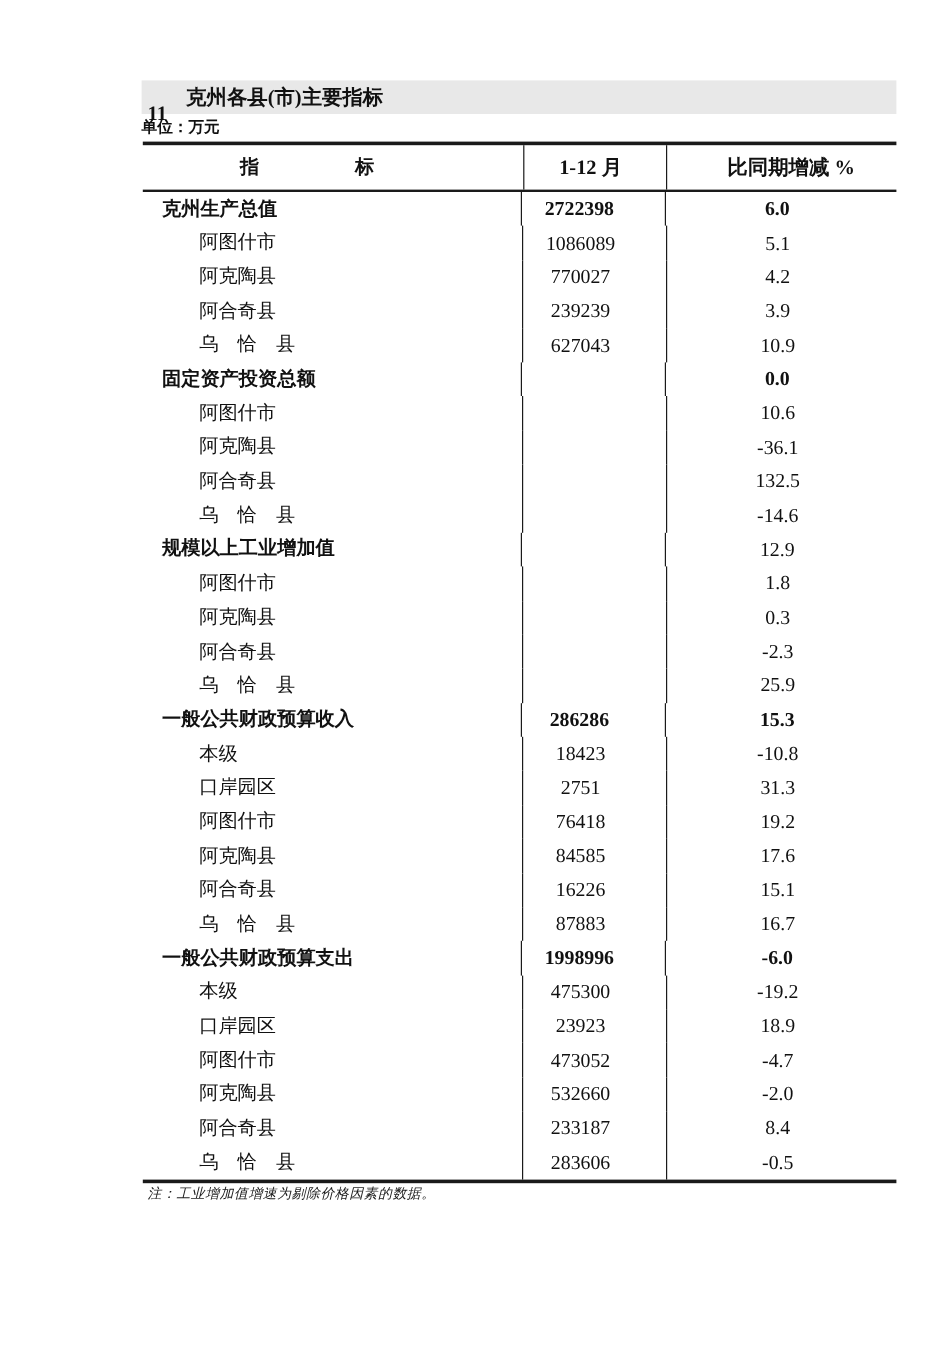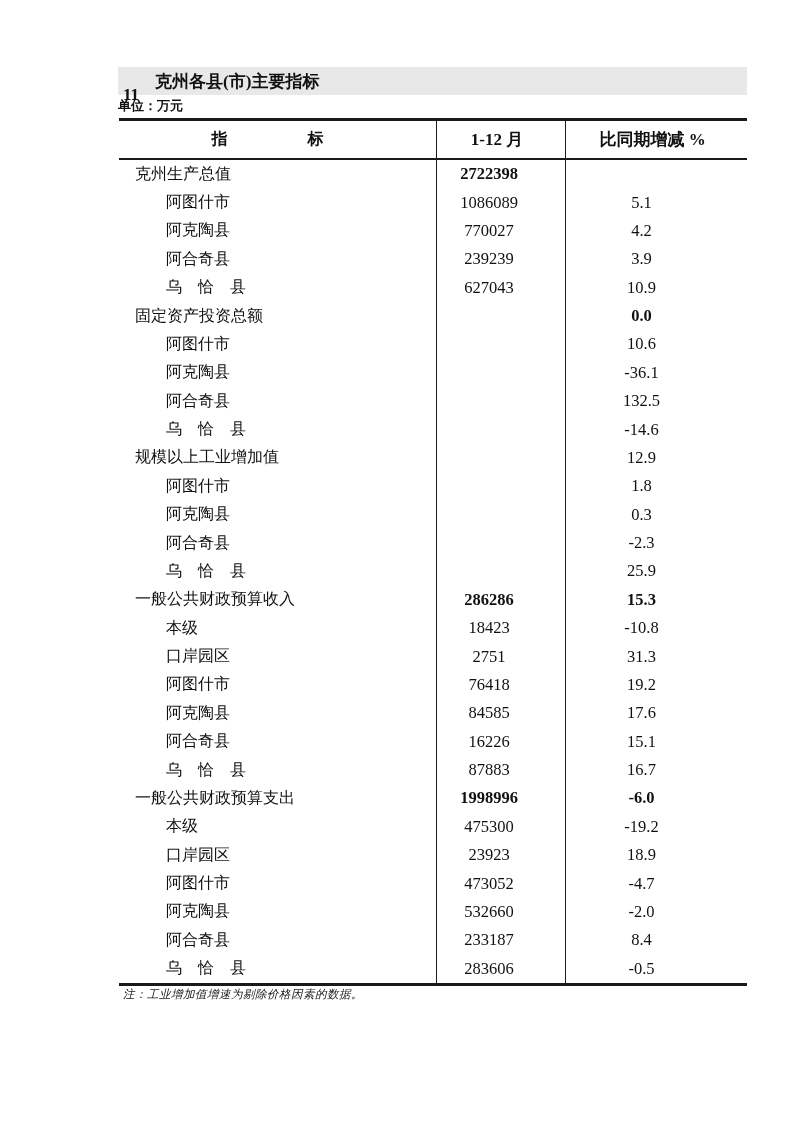--- a/index.html
+++ b/index.html
@@ -17,31 +17,31 @@
   .unit-line{
     position:absolute;left:118px;top:97px;width:629px;height:19px;
     box-sizing:border-box;padding-right:56px;
     font-weight:bold;font-size:13px;
   }
   .ind-table{
     position:absolute;left:119px;top:118px;width:628px;
     border-top:3px solid #1a1a1a;border-bottom:3px solid #1a1a1a;
     box-sizing:border-box;
   }
-  .trow{display:flex;align-items:center;height:28.38px;}
+  .trow{display:flex;align-items:center;height:28.38px;gap:23px;}
   .trow.header{height:37px;border-bottom:2px solid #1a1a1a;font-weight:bold;font-size:17px;}
   .c1{width:317px;box-sizing:border-box;font-size:16px;}
   .c2{width:130px;box-sizing:border-box;border-left:1.6px solid #1a1a1a;border-right:1.6px solid #1a1a1a;
       text-align:center;align-self:stretch;display:flex;align-items:center;justify-content:center;
       font-size:16.5px;padding-right:24px;}
   .c3{width:181px;box-sizing:border-box;text-align:center;align-self:stretch;display:flex;
       align-items:center;justify-content:center;font-size:16.5px;padding-right:30px;}
   .trow.header .c1{text-align:center;padding-right:20px;}
   .trow.header .c2,.trow.header .c3{font-size:17px;padding-right:8px;}
-  .lvl-section{padding-left:16px;font-weight:normal;}
+  .lvl-section{padding-left:16px;font-weight:bold;}
   .lvl-sub{padding-left:47px;}
   .bold{font-weight:bold;}
   .note-line{
     position:absolute;left:123px;top:987px;font-size:11.5px;
     font-style:italic;letter-spacing:0.5px;color:#1a1a1a;text-align:right;
   }
 </style>
 </head>
 <body>
 
@@ -55,20 +55,21 @@
 <div class="ind-table">
   <div class="trow header">
     <div class="c1">指　　　　　标</div>
     <div class="c2">1-12 月</div>
     <div class="c3">比同期增减 %</div>
   </div>
   <div id="rows-container">
       <div class="trow">
         <div class="c1 lvl-section">克州生产总值</div>
         <div class="c2 bold">2722398</div>
+        <div class="c3 bold">6.0</div>
       </div>
       <div class="trow">
         <div class="c1 lvl-sub">阿图什市</div>
         <div class="c2">1086089</div>
         <div class="c3">5.1</div>
       </div>
       <div class="trow">
         <div class="c1 lvl-sub">阿克陶县</div>
         <div class="c2">770027</div>
         <div class="c3">4.2</div>

